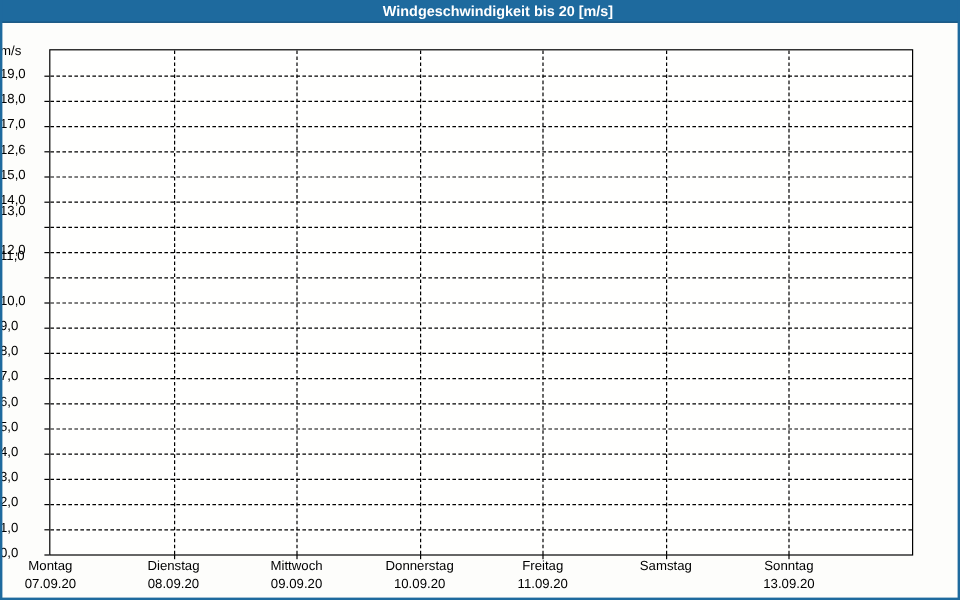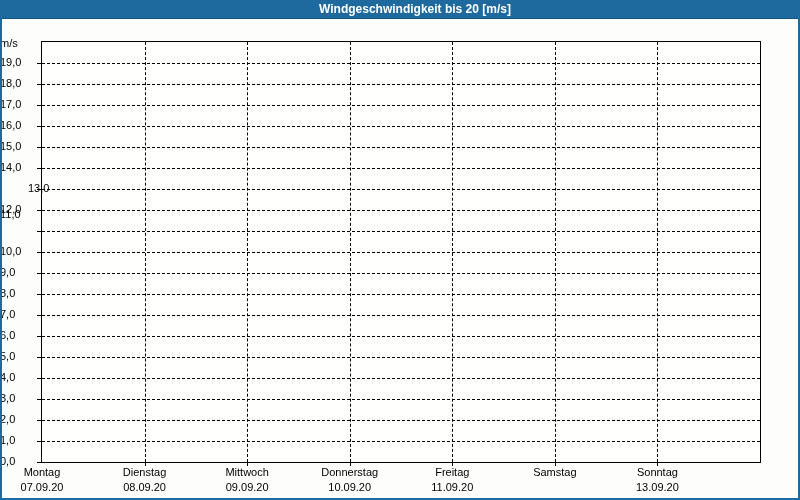--- a/index.html
+++ b/index.html
@@ -87,27 +87,27 @@
     <div class="ylab" style="top: 287px;">8,0</div>
     <div class="ytick" style="top: 273px;"></div>
     <div class="ylab" style="top: 266px;">9,0</div>
     <div class="ytick" style="top: 252px;"></div>
     <div class="ylab" style="top: 245px;">10,0</div>
     <div class="ytick" style="top: 231px;"></div>
     <div class="ylab" style="top: 208px;">11,0</div>
     <div class="ytick" style="top: 210px;"></div>
     <div class="ylab" style="top: 203px;">12,0</div>
     <div class="ytick" style="top: 189px;"></div>
-    <div class="ylab" style="top: 182px; padding-left: 28px;">13,0</div>
+    <div class="ylab" style="top: 170px;">13,0</div>
     <div class="ytick" style="top: 168px;"></div>
     <div class="ylab" style="top: 161px;">14,0</div>
     <div class="ytick" style="top: 147px;"></div>
     <div class="ylab" style="top: 140px;">15,0</div>
     <div class="ytick" style="top: 126px;"></div>
-    <div class="ylab" style="top: 119px;">16,0</div>
+    <div class="ylab" style="top: 119px;">12,6</div>
     <div class="ytick" style="top: 105px;"></div>
     <div class="ylab" style="top: 98px;">17,0</div>
     <div class="ytick" style="top: 84px;"></div>
     <div class="ylab" style="top: 77px;">18,0</div>
     <div class="ytick" style="top: 63px;"></div>
     <div class="ylab" style="top: 56px;">19,0</div>
     <div class="ylab" style="top: 37px;">m/s</div>
     <div class="xtick" style="left: 144.571px; top: 462px;"></div>
     <div class="xtick" style="left: 247.143px; top: 462px;"></div>
     <div class="xtick" style="left: 349.714px; top: 462px;"></div>

